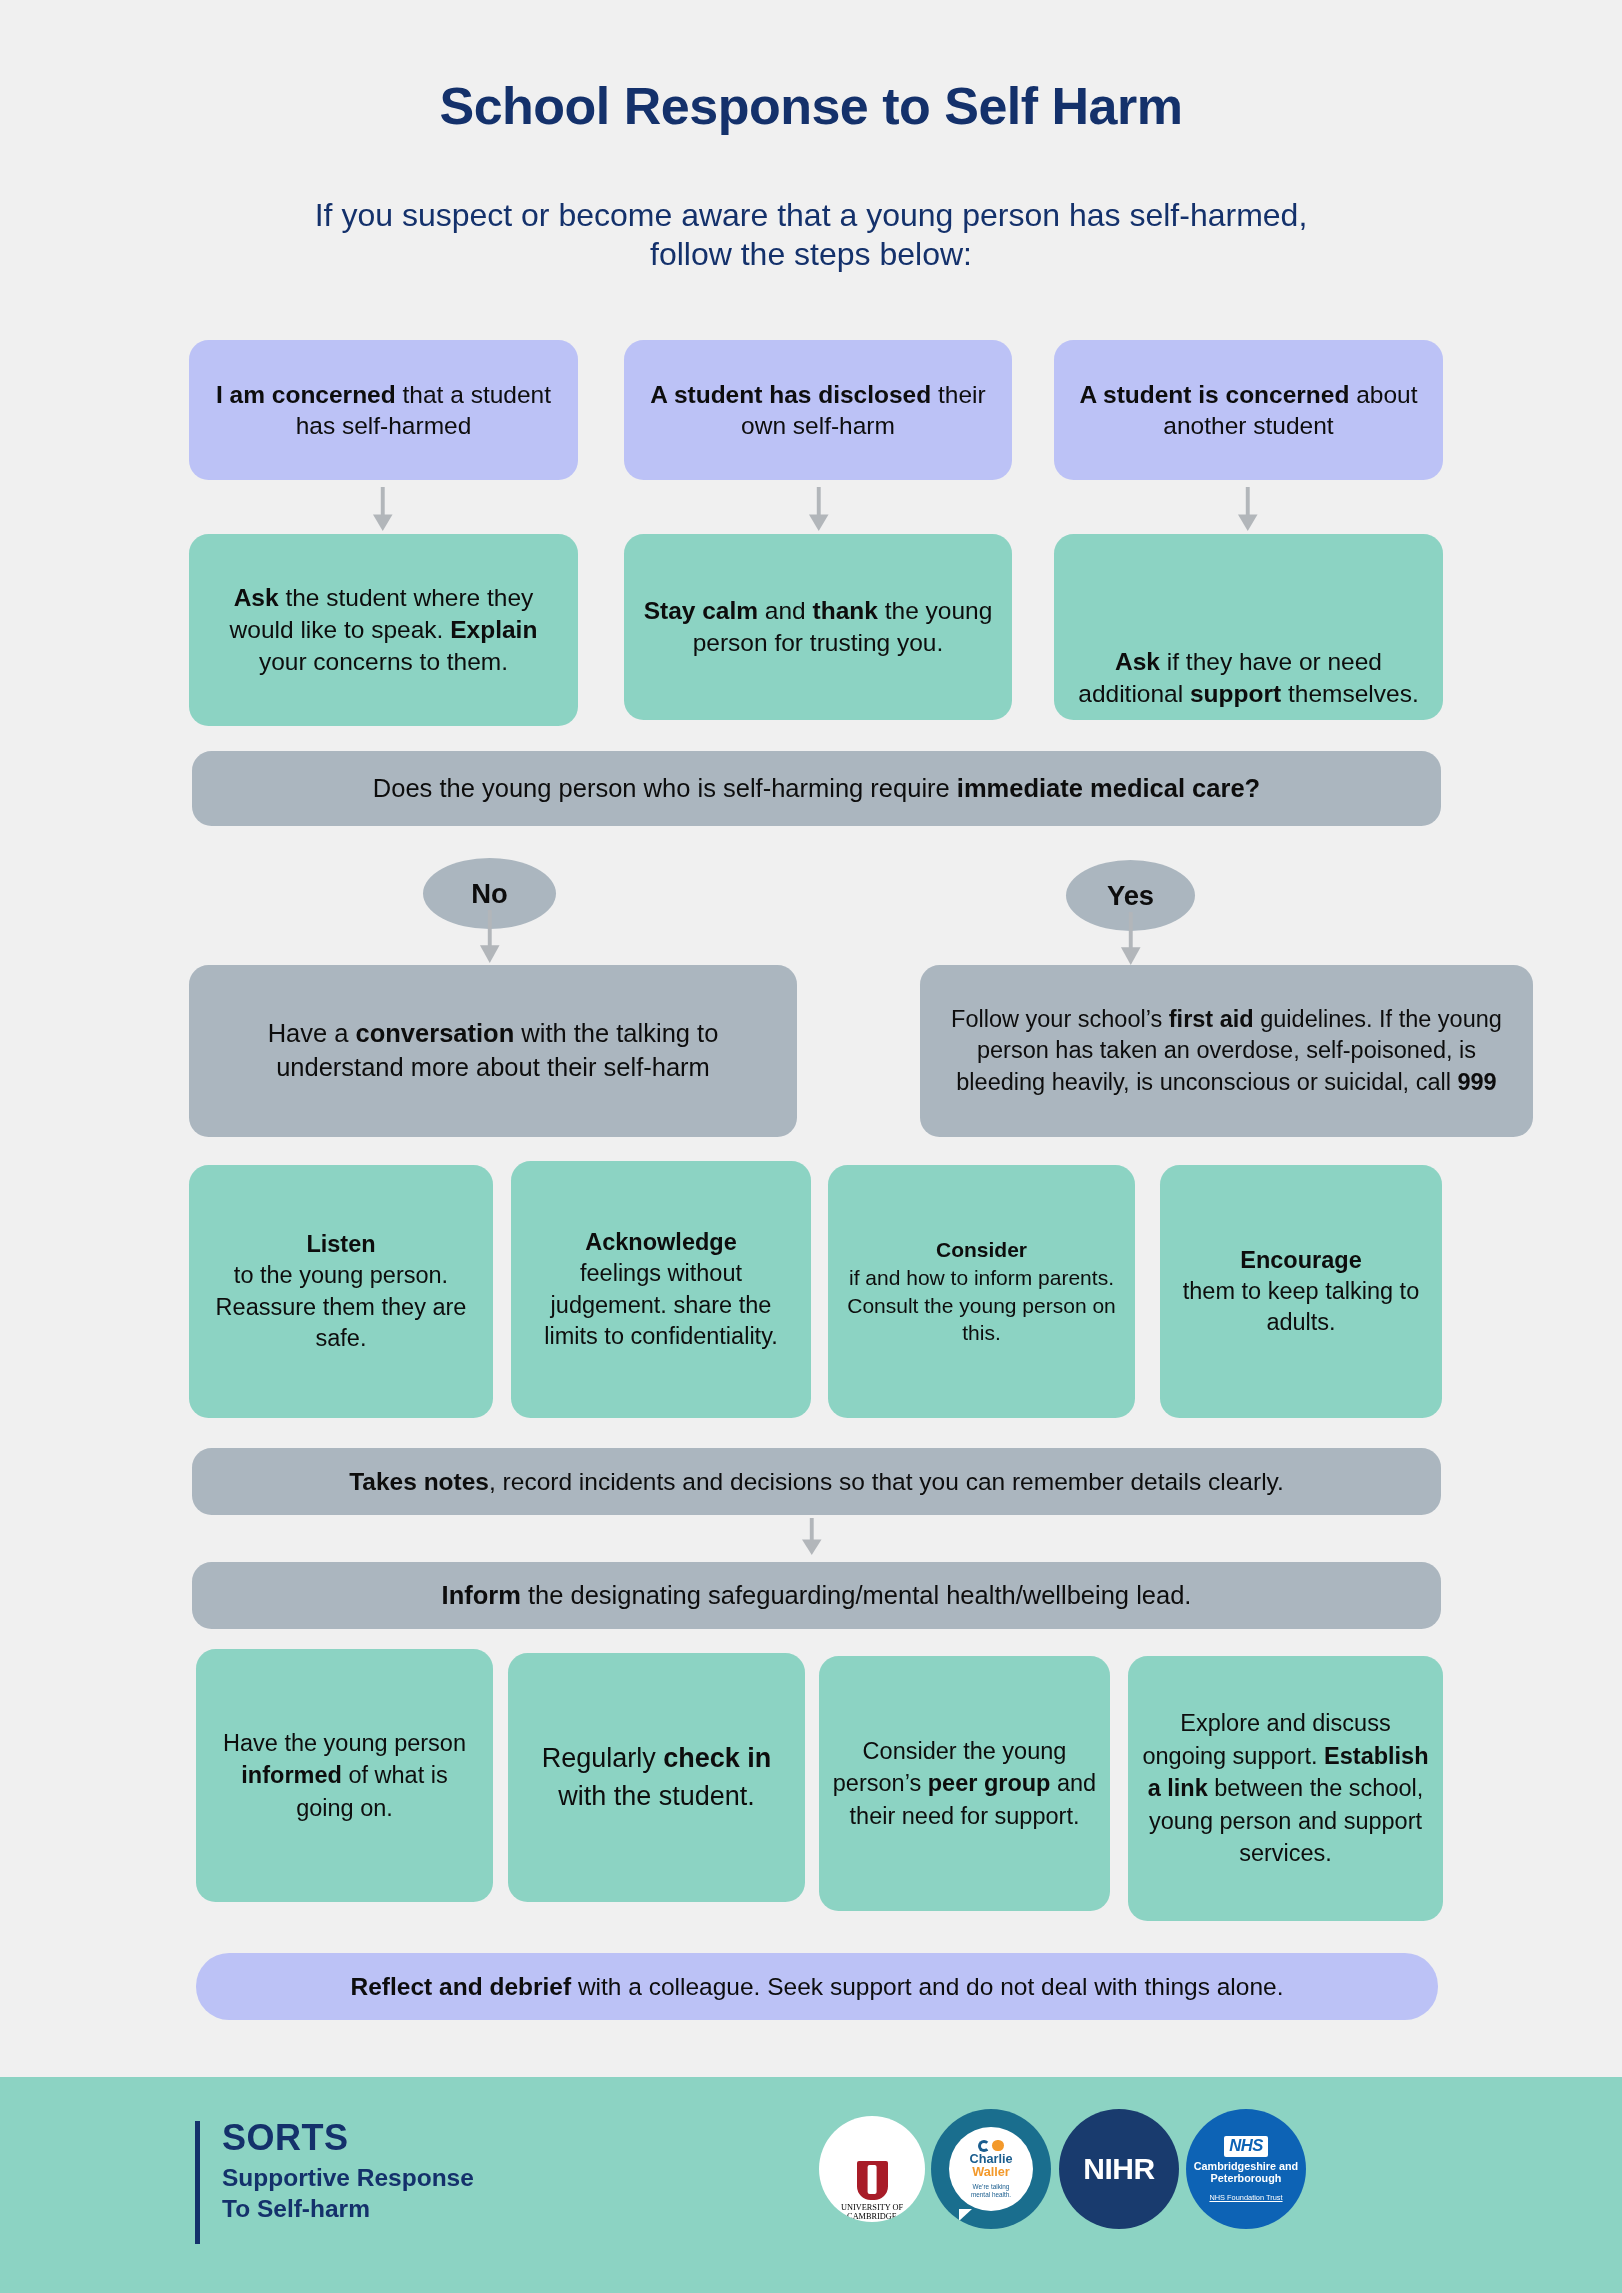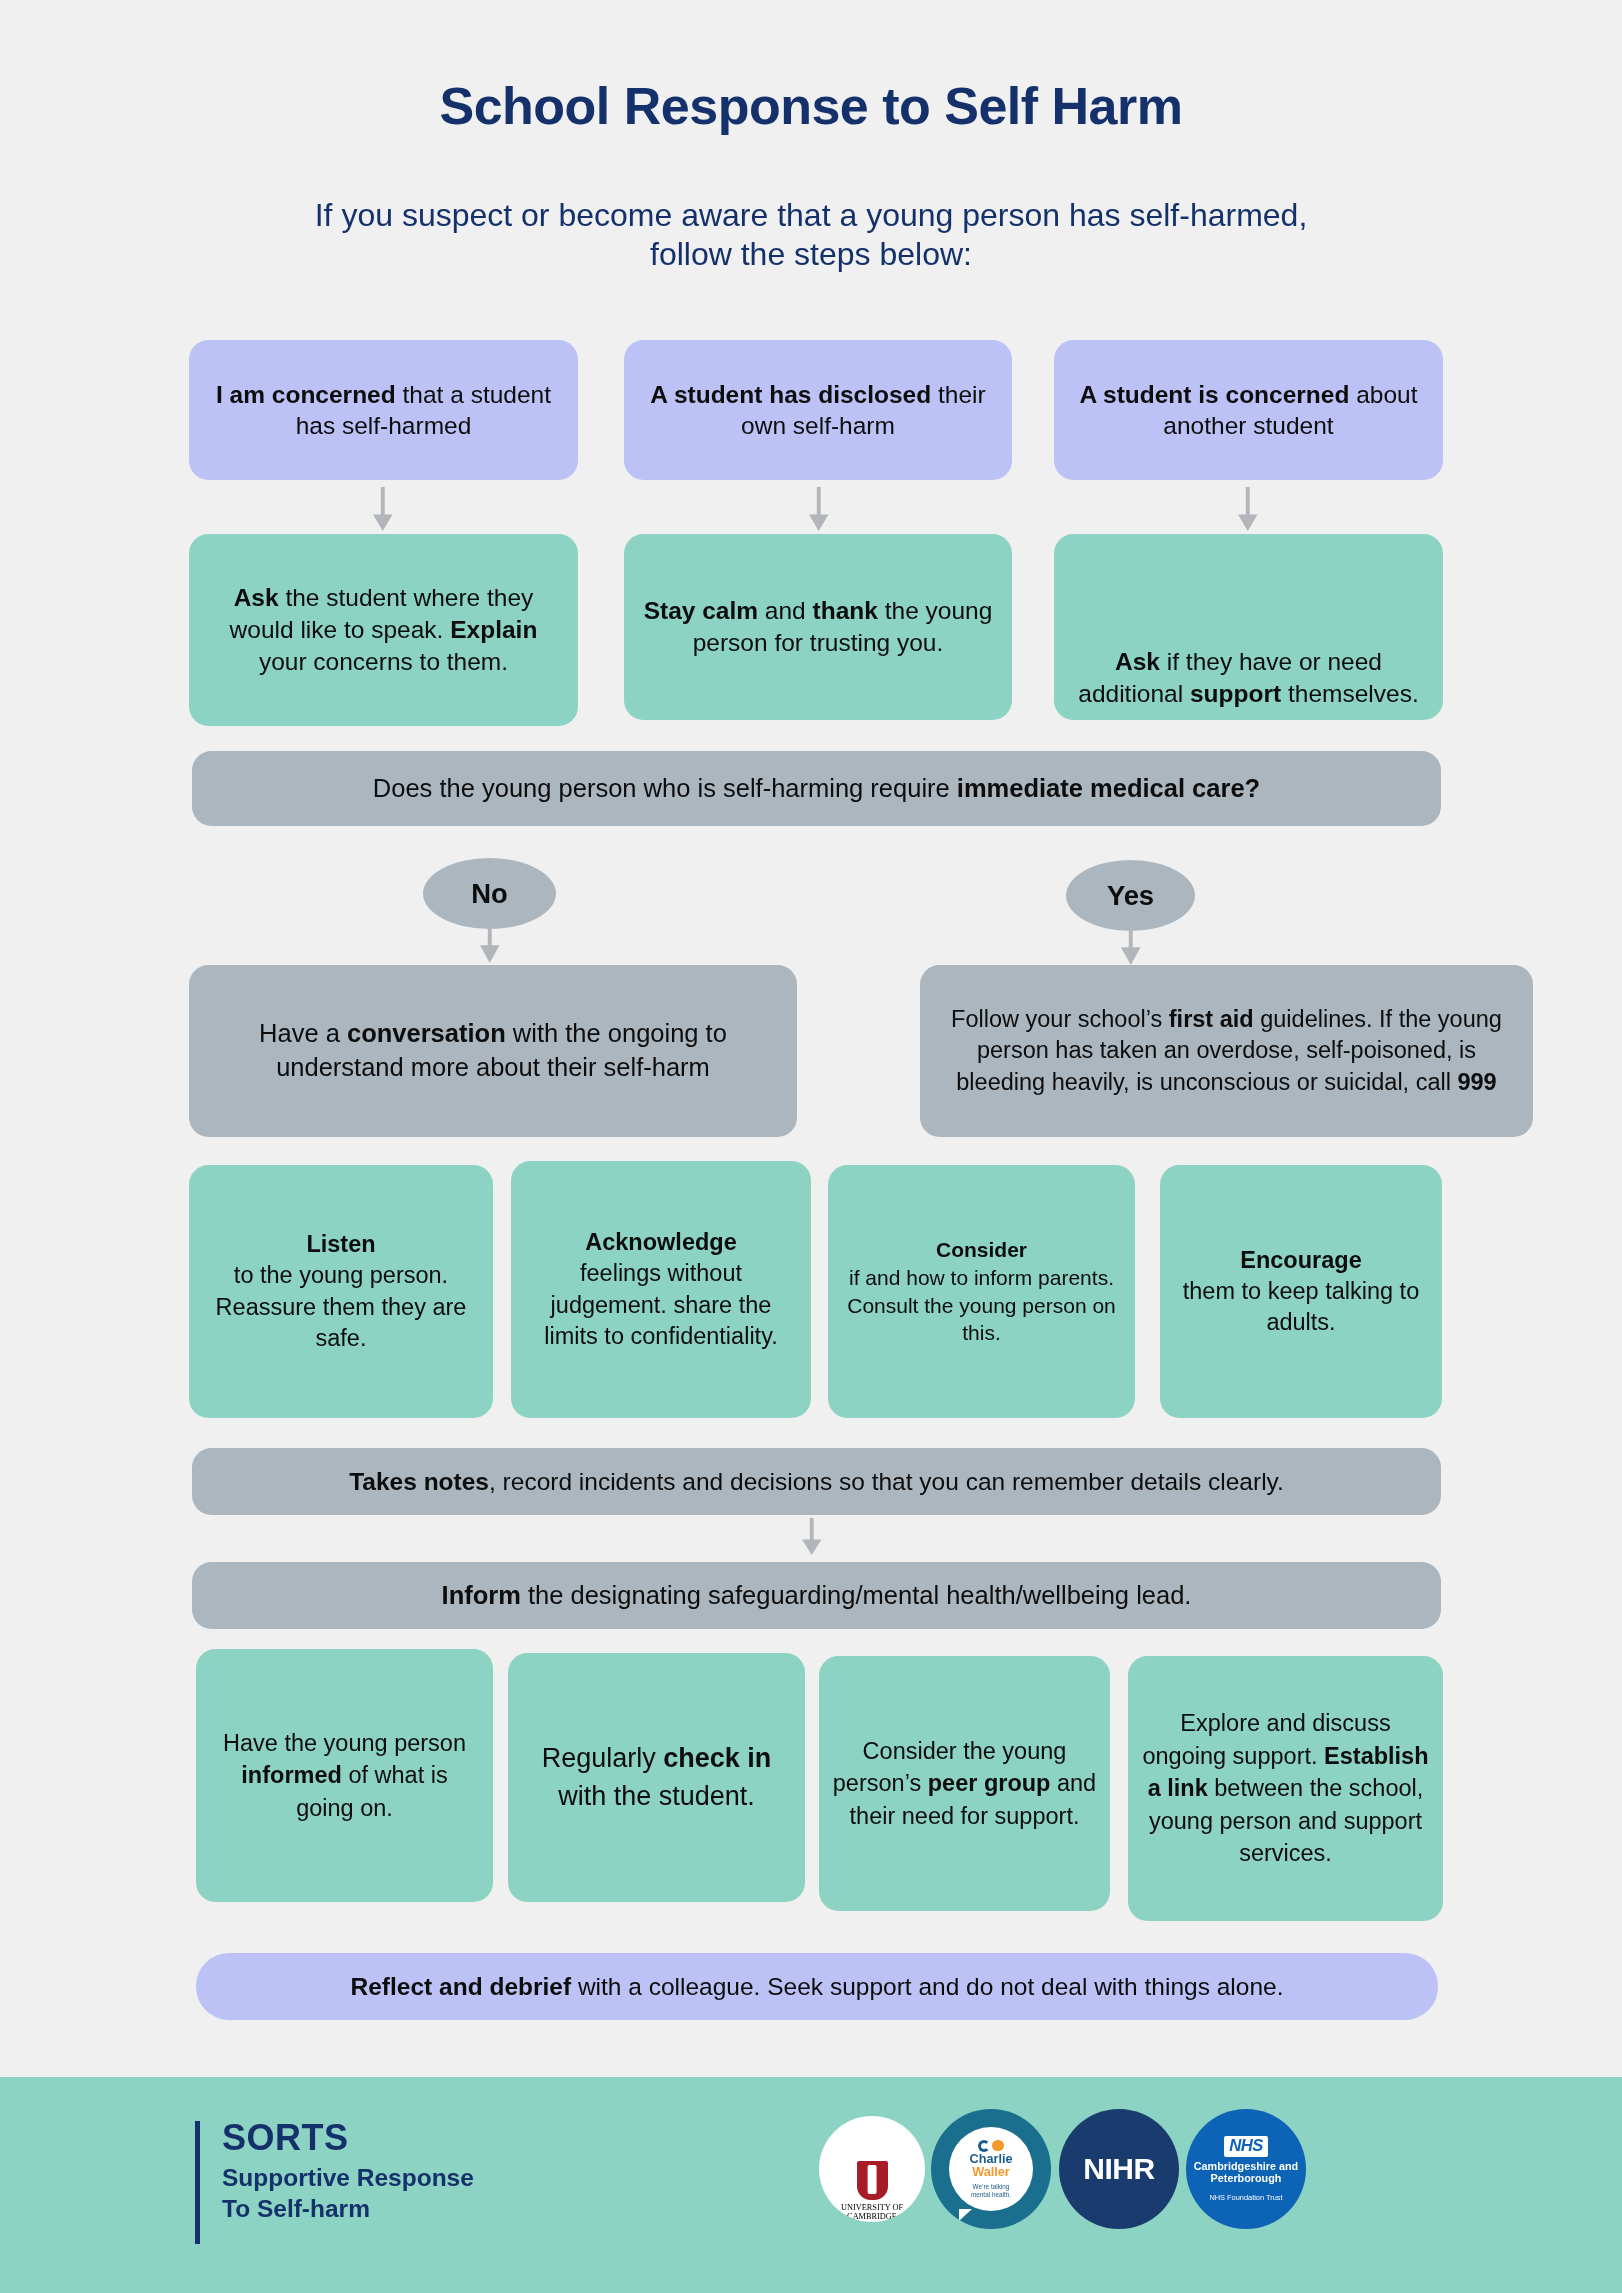--- a/index.html
+++ b/index.html
@@ -152,21 +152,21 @@
   .nihr-text { color:#fff; font-size:30px; font-weight:bold; letter-spacing:-0.5px; }
 
   
   #logo-nhs { left: 1186px; top: 2109px; width: 120px; height: 120px; background: #0d63b5; }
   .nhs-badge {
     background:#fff; color:#0d63b5; font-weight:bold; font-style:italic;
     font-size:16.7px; padding:1px 4.9px; border-radius:2px; letter-spacing:-0.5px;
     line-height:1.1;
   }
   .nhs-l1 { color:#fff; font-size:10.8px; font-weight:bold; text-align:center; line-height:1.15; margin-top:2.9px; }
-  .nhs-l2 { color:#fff; font-size:7.4px; text-align:center; margin-top:8px; }
+  .nhs-l2 { color:#fff; font-size:7.4px; text-align:center; margin-top:8px;text-decoration:underline; }
 </style>
 </head>
 <body>
 
 <div id="page">
 
   <div class="title">School Response to Self Harm</div>
   <div class="subtitle">If you suspect or become aware that a young person has self-harmed, follow the steps below:</div>
 
   <div class="box lav" style="left:189px; top:340px; width:389px; height:140px; font-size:24.5px; line-height:1.28;">
@@ -216,21 +216,21 @@
   <svg class="arrow" style="left:477px; top:910px; height:55px;" viewBox="0 0 26 56">
     <path d="M13 0 V38" stroke="#b2b6ba" stroke-width="4" fill="none"></path>
     <path d="M3 36 L13 54 L23 36 Z" fill="#b2b6ba"></path>
   </svg>
   <svg class="arrow" style="left:1118px; top:912px; height:55px;" viewBox="0 0 26 56">
     <path d="M13 0 V38" stroke="#b2b6ba" stroke-width="4" fill="none"></path>
     <path d="M3 36 L13 54 L23 36 Z" fill="#b2b6ba"></path>
   </svg>
 
   <div class="box gry" style="left:189px; top:965px; width:608px; height:172px; font-size:25.5px; line-height:1.32;">
-    <div class="inner"><span>Have a </span><span class="b">conversation</span><span> with the ongoing to understand more about their self-harm</span></div>
+    <div class="inner"><span>Have a </span><span class="b">conversation</span><span> with the talking to understand more about their self-harm</span></div>
   </div>
   <div class="box gry" style="left:876px; top:965px; width:613px; height:172px; font-size:23.5px; line-height:1.33;margin-left:44px;">
     <div class="inner"><span>Follow your school’s </span><span class="b">first aid</span><span> guidelines. If the young person has taken an overdose, self-poisoned, is bleeding heavily, is unconscious or suicidal, call </span><span class="b">999</span></div>
   </div>
 
   <div class="box grn" style="left:189px; top:1165px; width:304px; height:253px; font-size:23.5px; line-height:1.33;">
     <div class="inner">
       <div class="b">Listen</div>
       <div>to the young person. Reassure them they are safe.</div>
     </div>

